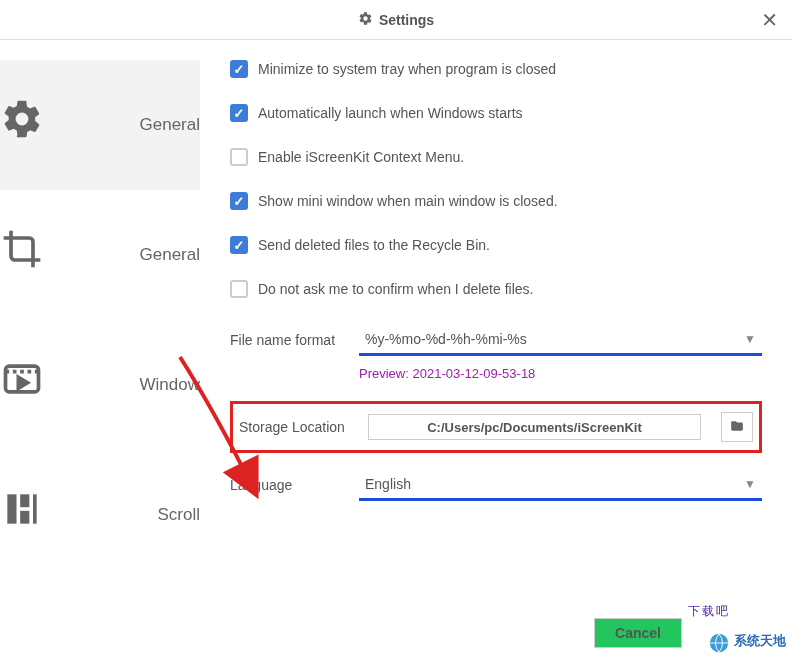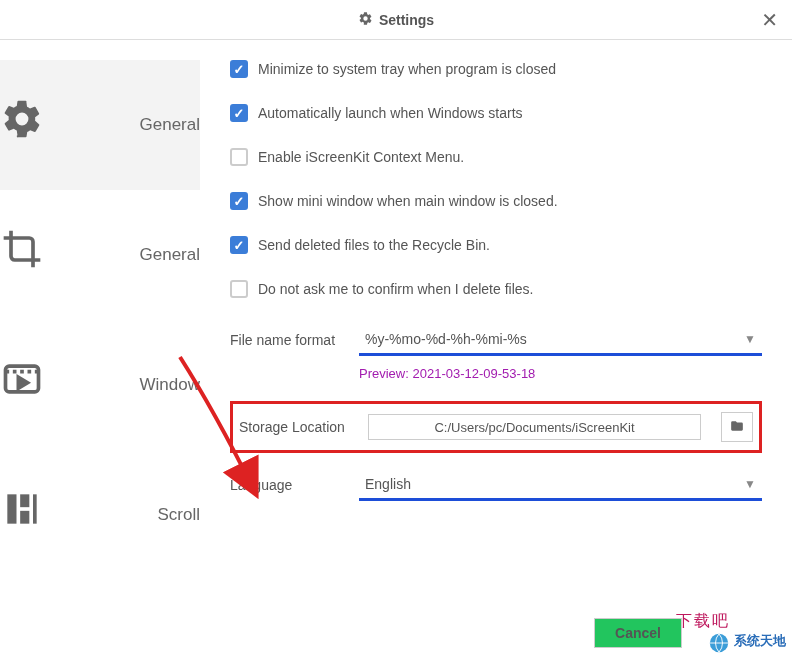--- a/index.html
+++ b/index.html
@@ -25,30 +25,30 @@
     .checkbox.checked::after { content: "✓"; color: #fff; font-size: 13px; font-weight: bold; line-height: 1; }
     
     .field-row { display: flex; align-items: center; gap: 14px; margin-bottom: 10px; }
     .field-label { width: 115px; flex-shrink: 0; }
     .field-input { flex: 1; height: 32px; border: none; border-bottom: 3px solid #1d4ed8; padding: 4px 6px; font-size: 14px; color: #555; display: flex; align-items: center; position: relative; }
     .field-input .chev { position: absolute; right: 6px; color: #888; font-size: 12px; }
     .preview-row { margin-left: 129px; margin-bottom: 20px; color: #a21caf; font-size: 13px; }
     
     .highlight-box { border: 3px solid #d22; padding: 8px 6px; margin-bottom: 16px; }
     .highlight-box .field-row { margin-bottom: 0; }
-    .storage-input { flex: 1; height: 24px; border: 1px solid #ccc; display: flex; align-items: center; padding: 12px 10px; font-size: 13px; color: #555; justify-content: center; }
+    .storage-input { flex: 1; height: 24px; border: 1px solid #ccc; display: flex; align-items: center; padding: 12px 10px; font-size: 13px; color: #555; justify-content: center; font-weight: bold; }
     .browse-btn { width: 32px; height: 30px; border: 1px solid #ccc; margin-left: 6px; display: flex; align-items: center; justify-content: center; cursor: pointer; }
     
     .footer { position: absolute; bottom: 12px; right: 110px; }
     .cancel-btn { border: 1px solid #ccc; background: #22c55e; padding: 6px 20px; font-size: 14px; color: #555; cursor: pointer; font-weight: bold; }
     
     .arrow-overlay { position: absolute; left: 160px; top: 352px; pointer-events: none; }
     
     .watermark { position: absolute; right: 6px; bottom: 6px; display: flex; gap: 4px; font-size: 13px; color: #2a6db8; font-weight: bold; }
-    .wm-text-small { position: absolute; right: 62px; bottom: 28px; font-size: 16px; color: #be185d; letter-spacing: 2px; }
+    .wm-text-small { position: absolute; right: 62px; bottom: 40px; font-size: 12px; color: #4c1d95; letter-spacing: 2px; }
   </style>
 </head>
 <body>
 
 <div class="titlebar">
   <div class="title-wrap">
     <span>
       <svg width="15" height="15" viewBox="0 0 24 24" fill="#666">
           <path d="M19.14,12.94a7.07,7.07,0,0,0,.05-.94,7.07,7.07,0,0,0-.05-.94l2.03-1.58a.5.5,0,0,0,.12-.64l-1.92-3.32a.5.5,0,0,0-.61-.22l-2.39.96a7,7,0,0,0-1.62-.94l-.36-2.54A.5.5,0,0,0,14,2h-4a.5.5,0,0,0-.49.42L9.15,4.96a7,7,0,0,0-1.62.94l-2.39-.96a.5.5,0,0,0-.61.22L2.61,8.48a.5.5,0,0,0,.12.64l2.03,1.58a7.07,7.07,0,0,0-.05.94,7.07,7.07,0,0,0,.05.94L2.73,14.16a.5.5,0,0,0-.12.64l1.92,3.32a.5.5,0,0,0,.61.22l2.39-.96a7,7,0,0,0,1.62.94l.36,2.54A.5.5,0,0,0,10,22h4a.5.5,0,0,0,.49-.42l.36-2.54a7,7,0,0,0,1.62-.94l2.39.96a.5.5,0,0,0,.61-.22l1.92-3.32a.5.5,0,0,0-.12-.64ZM12,15.5A3.5,3.5,0,1,1,15.5,12,3.5,3.5,0,0,1,12,15.5Z"></path>
         </svg>

